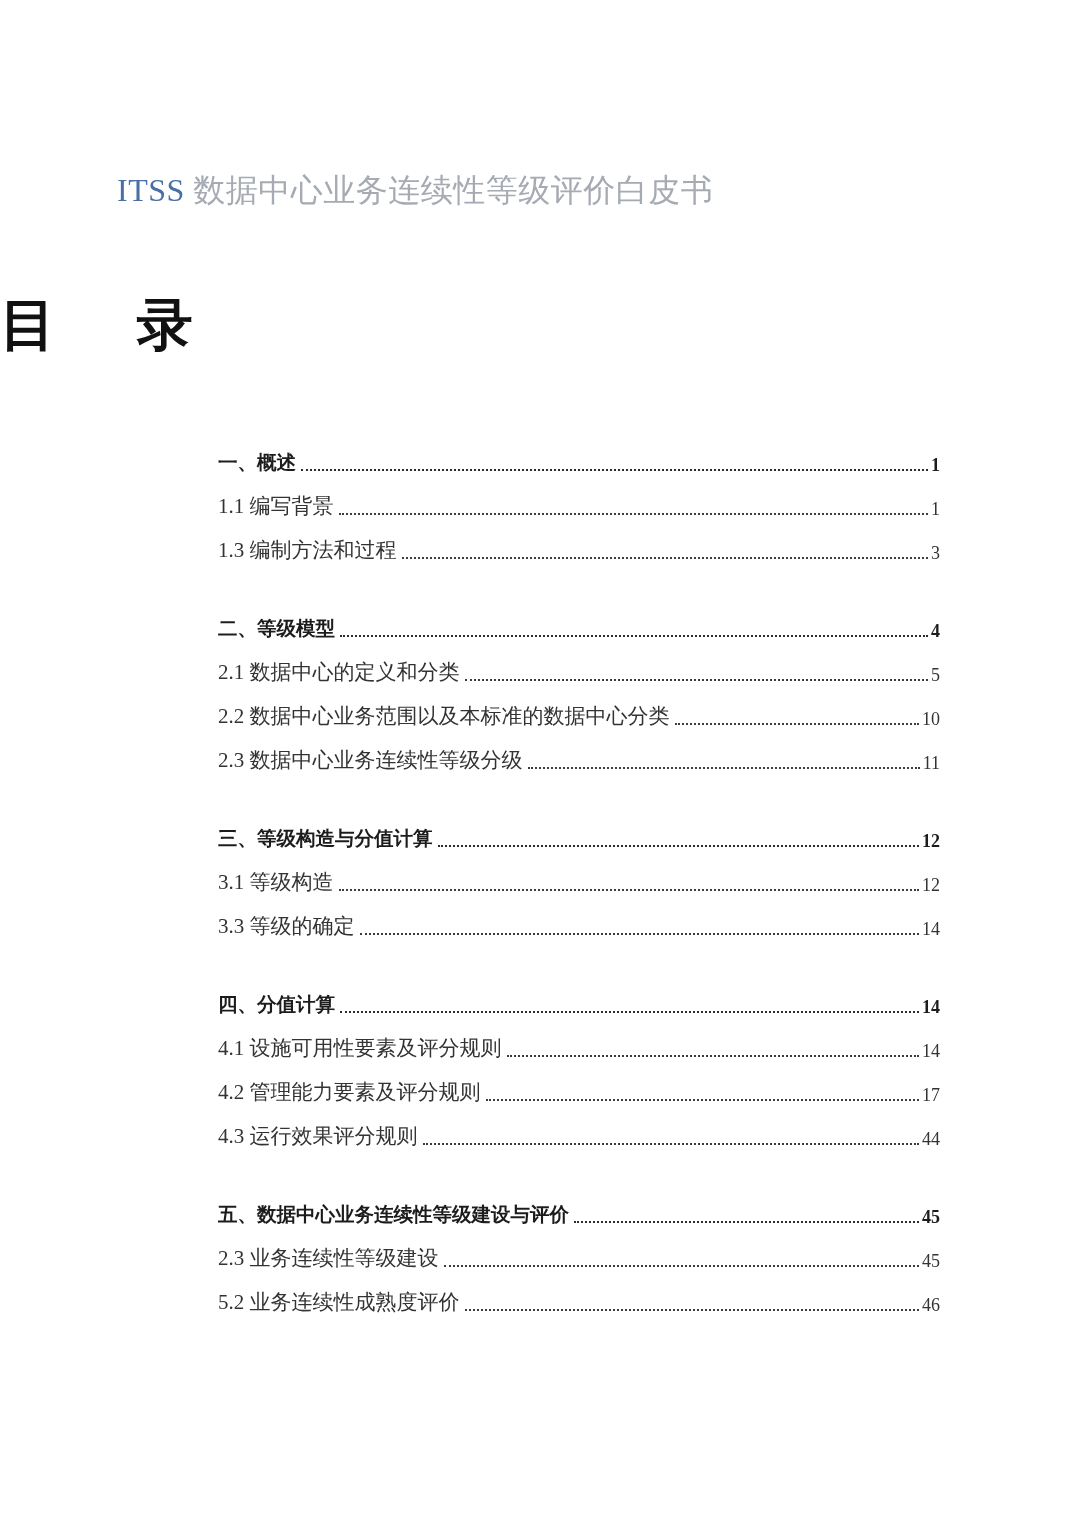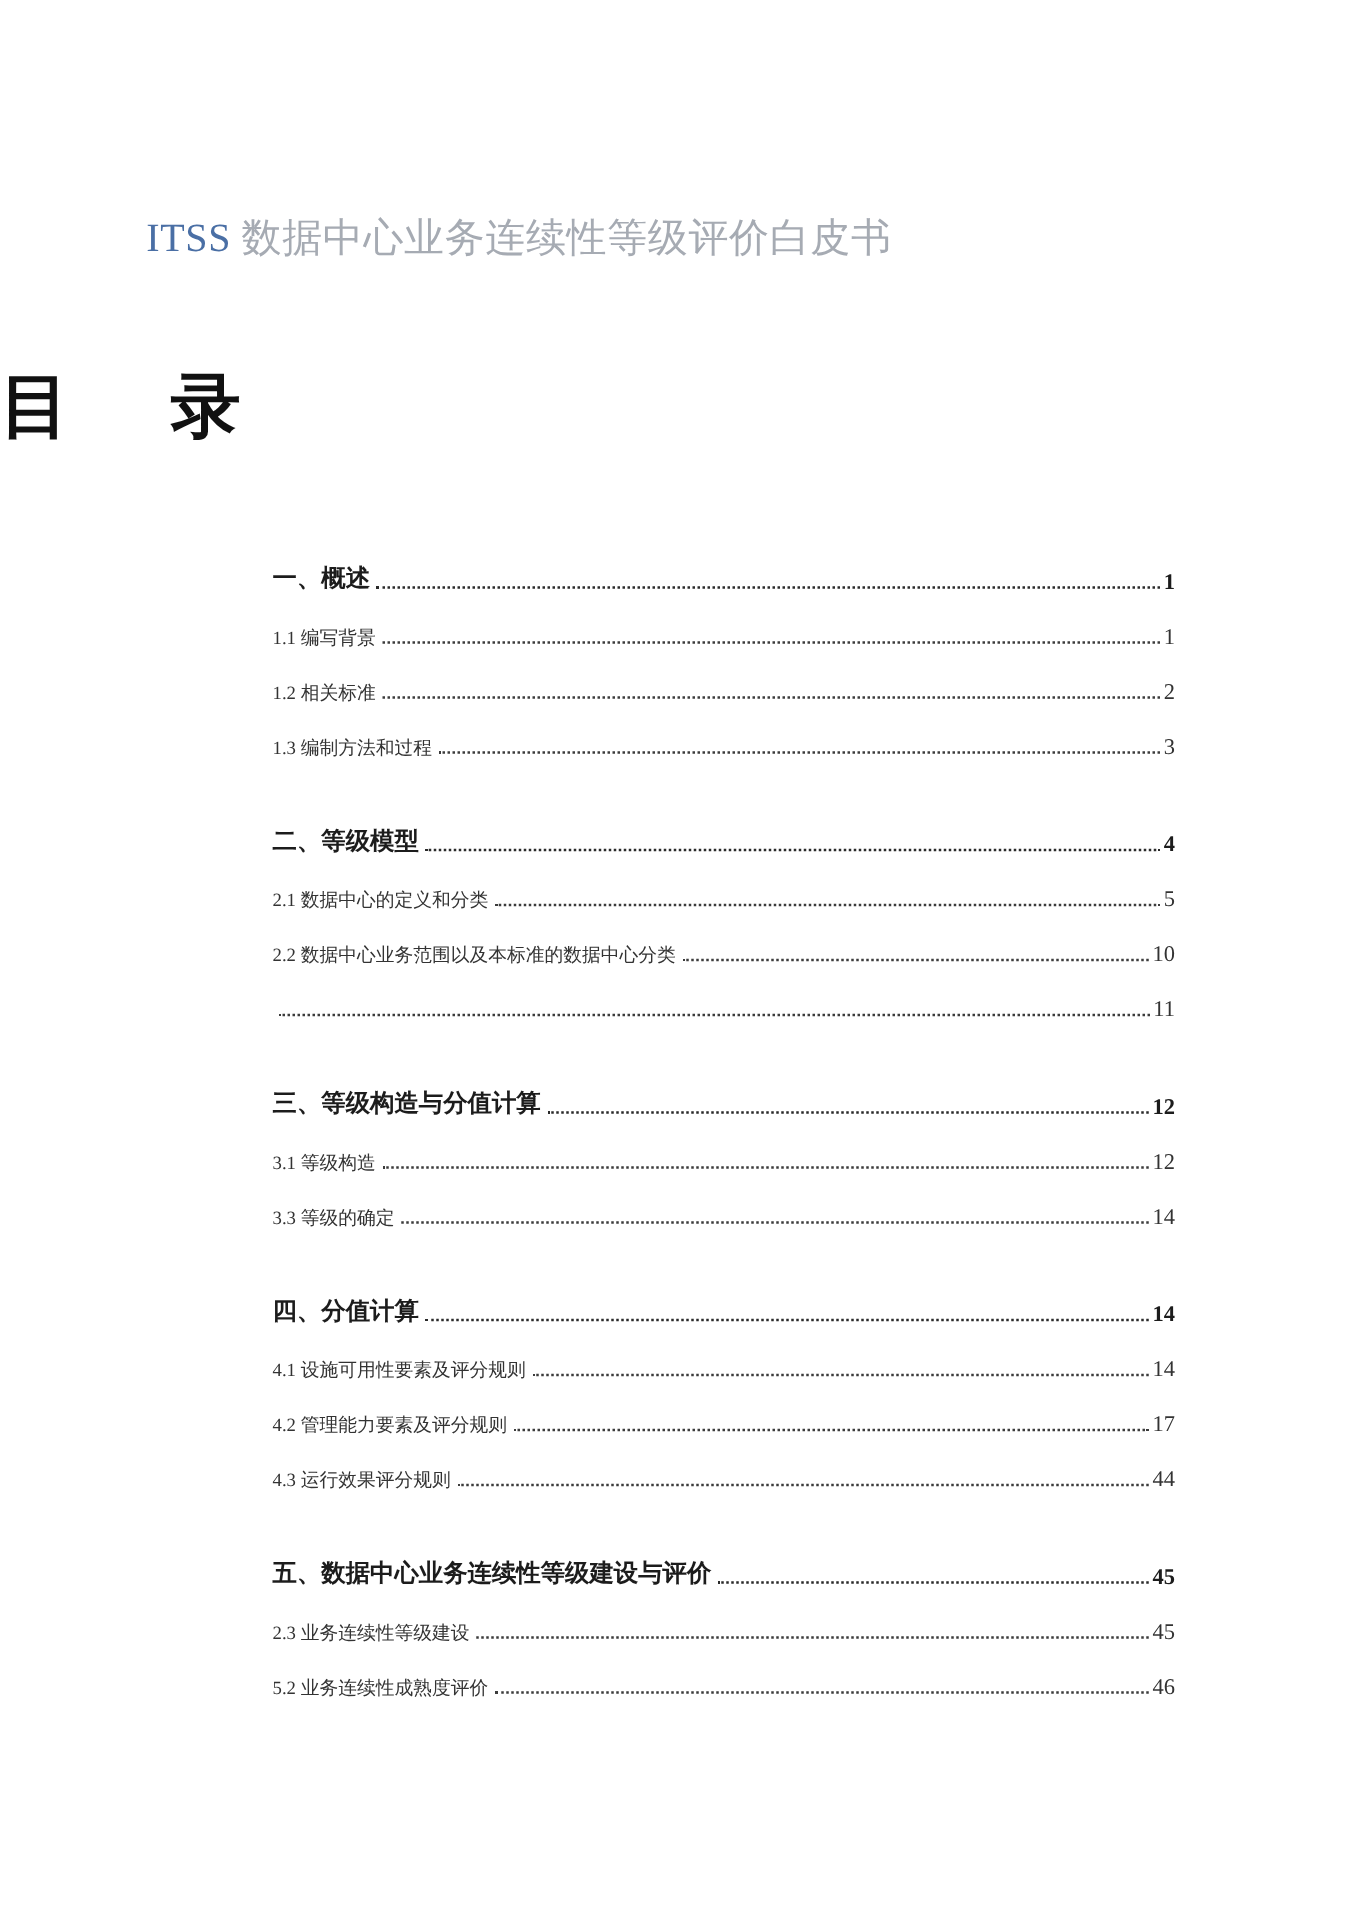--- a/index.html
+++ b/index.html
@@ -60,21 +60,21 @@
   .toc-section { margin-top: 34px; }
   .toc-section:first-child { margin-top: 0; }
 
   .toc-row {
     display: flex;
     align-items: flex-end;
     height: 44px;
   }
   .toc-label {
     white-space: nowrap;
-    font-size: 15px;
+    font-size: 21px;
     color: #333333;
   }
   .toc-row.heading .toc-label {
     font-family: "Liberation Sans", "DejaVu Sans", sans-serif;
     font-weight: 700;
     font-size: 19.5px;
     color: #1c1c1c;
   }
   .toc-dots {
     flex: 1 1 auto;
@@ -111,25 +111,20 @@
       <span class="toc-label">一、概述</span>
       <span class="toc-dots"></span>
       <span class="toc-page">1</span>
     </div>
     <div class="toc-row">
       <span class="toc-label">1.1 编写背景</span>
       <span class="toc-dots"></span>
       <span class="toc-page">1</span>
     </div>
     <div class="toc-row">
-      <span class="toc-label">1.2 相关标准</span>
-      <span class="toc-dots"></span>
-      <span class="toc-page">2</span>
-    </div>
-    <div class="toc-row">
       <span class="toc-label">1.3 编制方法和过程</span>
       <span class="toc-dots"></span>
       <span class="toc-page">3</span>
     </div>
   </div>
 
   <div class="toc-section">
     <div class="toc-row heading">
       <span class="toc-label">二、等级模型</span>
       <span class="toc-dots"></span>
@@ -139,20 +134,21 @@
       <span class="toc-label">2.1 数据中心的定义和分类</span>
       <span class="toc-dots"></span>
       <span class="toc-page">5</span>
     </div>
     <div class="toc-row">
       <span class="toc-label">2.2 数据中心业务范围以及本标准的数据中心分类</span>
       <span class="toc-dots"></span>
       <span class="toc-page">10</span>
     </div>
     <div class="toc-row">
+      <span class="toc-label">2.3 数据中心业务连续性等级分级</span>
       <span class="toc-dots"></span>
       <span class="toc-page">11</span>
     </div>
   </div>
 
   <div class="toc-section">
     <div class="toc-row heading">
       <span class="toc-label">三、等级构造与分值计算</span>
       <span class="toc-dots"></span>
       <span class="toc-page">12</span>

